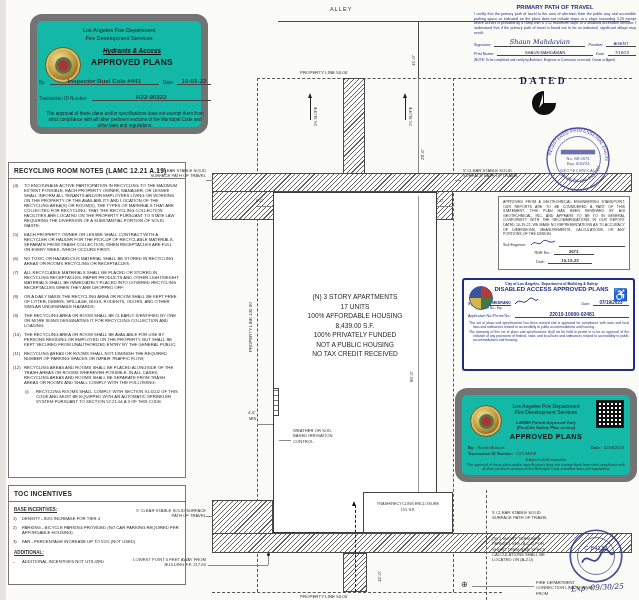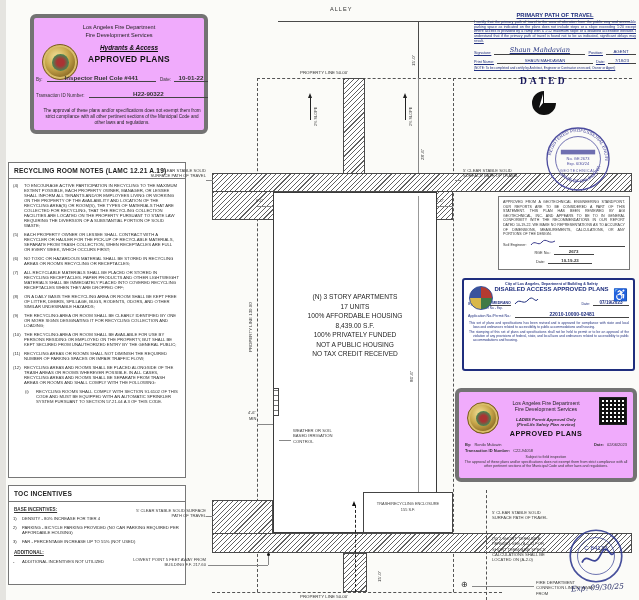--- a/index.html
+++ b/index.html
@@ -18,21 +18,21 @@
   .rot{transform:rotate(-90deg);transform-origin:left top;white-space:nowrap;}
   .box{background:#fff;border:1px solid #777;box-sizing:border-box;}
   .notes-title{font-size:6.6px;font-weight:bold;letter-spacing:.2px;color:#222;
                border-bottom:1px solid #777;padding:4px 5px;}
   .note-item{display:flex;font-size:4.25px;line-height:1.18;color:#2e2e2e;margin:4px 6px 0 4px;}
   .note-item .n{width:11px;flex:none;}
   .note-item .t{flex:1;text-align:left;}
   .note-item.sub{margin-left:16px;}
   .uline{border-bottom:.5px solid #444;}
   .navy{color:#1f2e7e;}
-  .redbox{background:#f0abfc;border:4px solid #737373;box-sizing:border-box;border-radius:6px;}
+  .redbox{background:#14b8a6;border:7px solid #737373;box-sizing:border-box;border-radius:12px;}
   .goldseal{border-radius:50%;background:radial-gradient(circle at 40% 35%,#e8d083 12%,#c9a84c 40%,#8a6a25 72%,#6e531d 100%);
             border:1.5px solid #7a5c20;box-shadow:inset 0 0 0 2px #d9bd6a;}
   .goldseal::after{content:"";position:absolute;left:25%;top:25%;width:50%;height:50%;border-radius:50%;
             background:radial-gradient(circle,#a33 30%,#485 70%);}
   .qr{background-image:repeating-linear-gradient(0deg,#111 0 2px,transparent 2px 4px),
         repeating-linear-gradient(90deg,#111 0 2px,#fff 2px 4px);border:1px solid #222;}
   .cityseal{border-radius:50%;background:conic-gradient(#b53b30 0 25%,#3f7a46 25% 50%,#d8b74a 50% 75%,#39539c 75% 100%);
             border:1px solid #39539c;}
   .arrow-up{width:0;border-left:1px solid #222;}
   .tri-up{width:0;height:0;border:2.6px solid transparent;border-bottom:5px solid #222;}
@@ -206,21 +206,21 @@
   <div class="abs dash-h" style="left:212px;top:592px;width:290px;"></div>
   <div class="abs dim" style="left:300px;top:594px;">PROPERTY LINE 50.00'</div>
 
   <div class="abs dash-v" style="left:486px;top:490px;height:110px;"></div>
   <div class="abs plabel" style="left:492px;top:510px;width:58px;">5' CLEAR STABLE SOLID SURFACE PATH OF TRAVEL</div>
   <div class="abs plabel" style="left:492px;top:536px;width:66px;">(N) 2 SHORT TERM BIKE PARKING SEE (A-1.3) FOR SHORT TERM BIKE SPECS CALCULATIONS SHALL BE LOCATED ON (A-2.0)</div>
   <div class="abs" style="left:461px;top:580px;font-size:8px;color:#222;">⊕</div>
   <div class="abs solid-h" style="left:472px;top:586px;width:62px;border-top-color:#888;"></div>
   <div class="abs plabel" style="left:536px;top:580px;width:60px;">FIRE DEPARTMENT CONNECTION LINE 92' AWAY FROM</div>
 
-  <div class="abs navy" style="left:474px;top:12px;width:162px;text-decoration:underline;">
+  <div class="abs navy" style="left:474px;top:4px;width:162px;">
     <div style="text-align:center;font-size:5.8px;font-weight:bold;">PRIMARY PATH OF TRAVEL</div>
     <div style="font-size:3.6px;line-height:1.3;text-align:justify;margin-top:2px;">I certify that the primary path of travel to the area of alteration from the public way and accessible parking space as indicated on the plans does not include steps or a slope exceeding 1:20 except where access is provided by a ramp with a 1:12 maximum slope or a disabled accessible elevator. I understand that if the primary path of travel is found not to be as indicated, significant delays may result.</div>
     <div style="display:flex;align-items:flex-end;margin-top:3px;font-size:3.8px;">
       <span>Signature:</span>
       <span class="uline" style="flex:1;margin:0 3px;font-family:'DejaVu Serif',serif;font-style:italic;font-size:6.6px;text-align:center;">Shaun Mahdavian</span>
       <span>Position:</span>
       <span class="uline" style="width:30px;margin-left:3px;text-align:center;font-size:4.4px;">AGENT</span>
     </div>
     <div style="display:flex;align-items:flex-end;margin-top:3px;font-size:3.8px;">
       <span>Print Name:</span>

